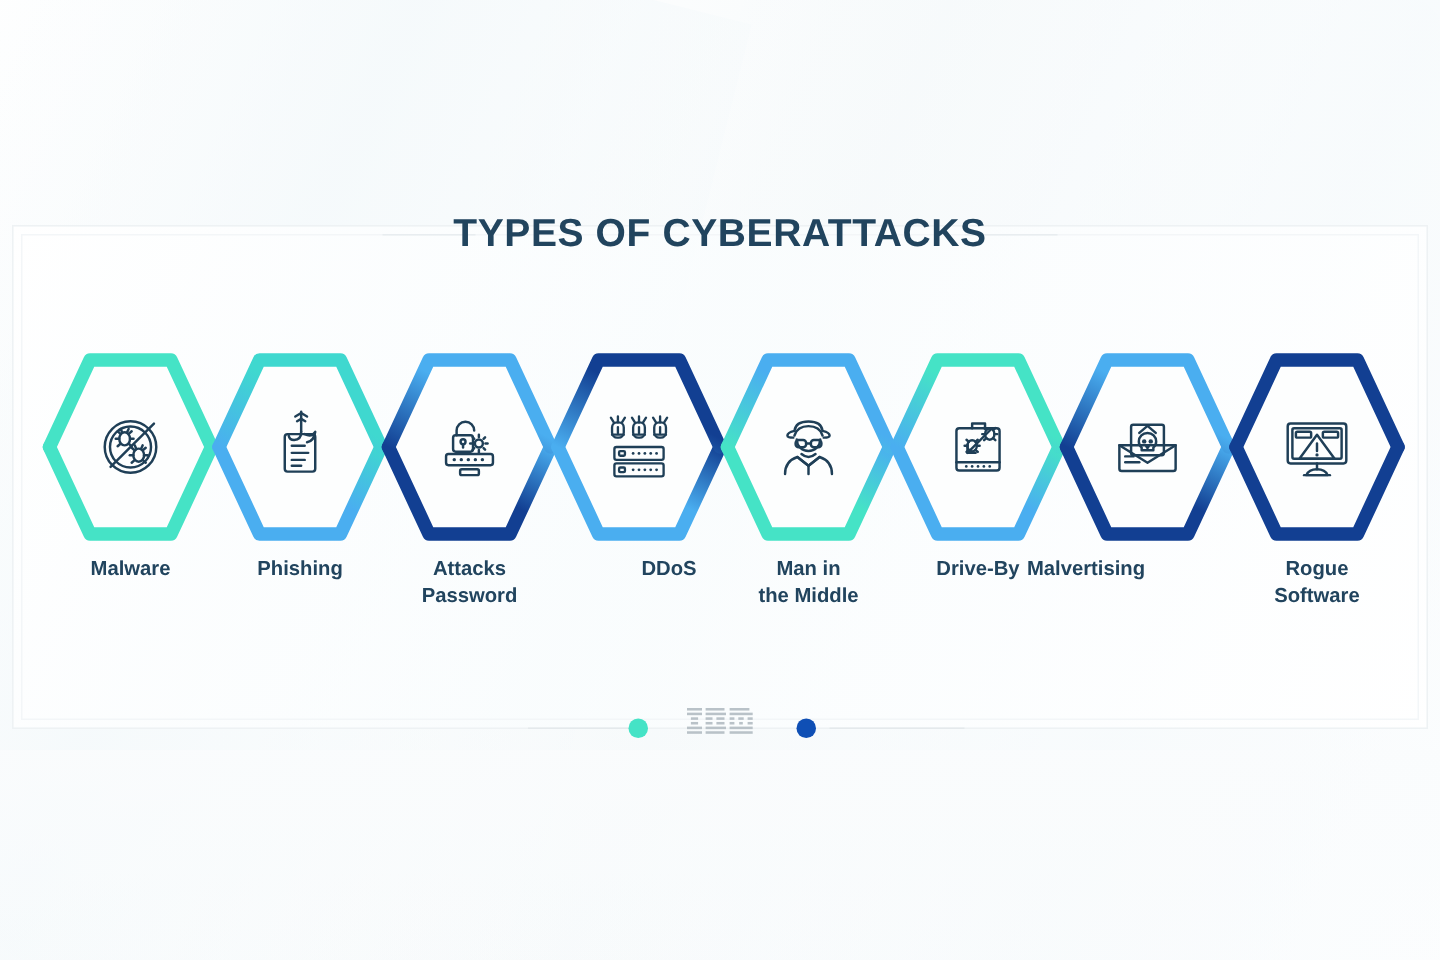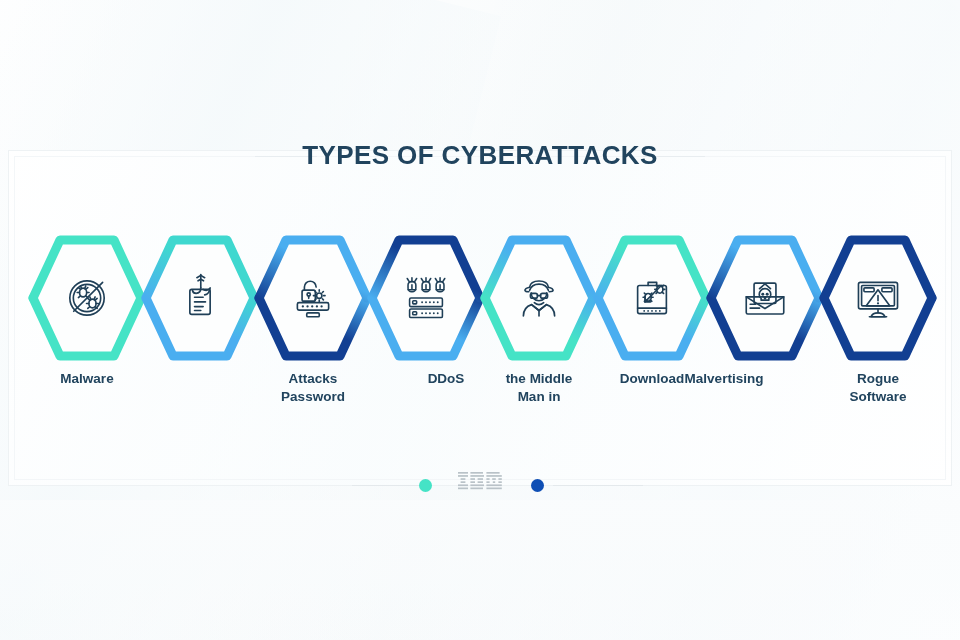--- a/index.html
+++ b/index.html
@@ -156,20 +156,23 @@
       <path d="M29.5 10 l3.5 -2 l3.5 2"></path>
       <rect x="19" y="21" width="26" height="32" rx="2.4"></rect>
       <path d="M36 21 q6 3 9 -2 q-1 8 -7 9"></path>
       <line x1="25" y1="31" x2="36" y2="31"></line>
       <line x1="25" y1="37" x2="39" y2="37"></line>
       <line x1="25" y1="43" x2="36" y2="43"></line>
       <line x1="25" y1="48" x2="33" y2="48"></line>
     </svg>
         </div>
       </div>
+      <div class="hexlabel" style="left: 140px;">
+        <div>Phishing</div>
+      </div>
       <div class="hexwrap" style="left: 253px;">
     <svg viewBox="0 0 120 136">
       <defs>
         <linearGradient id="gT2" x1="0" y1="1" x2="1" y2="0">
           <stop offset="0%" stop-color="#123f92"></stop>
           <stop offset="55%" stop-color="#4aaef0"></stop>
           <stop offset="100%" stop-color="#4aaef0"></stop>
         </linearGradient>
         <linearGradient id="gB2" x1="1" y1="0" x2="0" y2="1">
           <stop offset="0%" stop-color="#4aaef0"></stop>
@@ -299,22 +302,22 @@
       <rect x="34" y="26" width="9" height="6.2" rx="2.6"></rect>
       <line x1="30" y1="29" x2="34" y2="29"></line>
       <path d="M26 38 q6 5 12 0"></path>
       <path d="M12 55 q0 -11 10.5 -14.5 L32 48 l9.5 -7.5 Q52 44 52 55"></path>
       <path d="M22.5 40.5 L32 48 l9.5 -7.5"></path>
       <line x1="32" y1="48" x2="32" y2="55"></line>
     </svg>
         </div>
       </div>
       <div class="hexlabel" style="left: 479px;">
+        <div>Man in</div>
         <div>the Middle</div>
-        <div>Man in</div>
       </div>
       <div class="hexwrap" style="left: 592px;">
     <svg viewBox="0 0 120 136">
       <defs>
         <linearGradient id="gT5" x1="0" y1="1" x2="1" y2="0">
           <stop offset="0%" stop-color="#4aaef0"></stop>
           <stop offset="55%" stop-color="#45e3c6"></stop>
           <stop offset="100%" stop-color="#45e3c6"></stop>
         </linearGradient>
         <linearGradient id="gB5" x1="1" y1="0" x2="0" y2="1">
@@ -356,21 +359,21 @@
               <line x1="31" y1="31" x2="33.4" y2="31"></line>
         <line x1="24.2" y1="27.6" x2="22.2" y2="25.8"></line>
               <line x1="29.8" y1="27.6" x2="31.8" y2="25.8"></line>
         <line x1="24.2" y1="34.4" x2="22.2" y2="36.2"></line>
               <line x1="29.8" y1="34.4" x2="31.8" y2="36.2"></line>
       </g>
     </svg>
         </div>
       </div>
       <div class="hexlabel" style="left: 592px;">
-        <div>Download</div>
+        <div>Drive-By</div>
       </div>
       <div class="hexwrap" style="left: 705px;">
     <svg viewBox="0 0 120 136">
       <defs>
         <linearGradient id="gT6" x1="0" y1="1" x2="1" y2="0">
           <stop offset="0%" stop-color="#123f92"></stop>
           <stop offset="55%" stop-color="#4aaef0"></stop>
           <stop offset="100%" stop-color="#4aaef0"></stop>
         </linearGradient>
         <linearGradient id="gB6" x1="1" y1="0" x2="0" y2="1">

